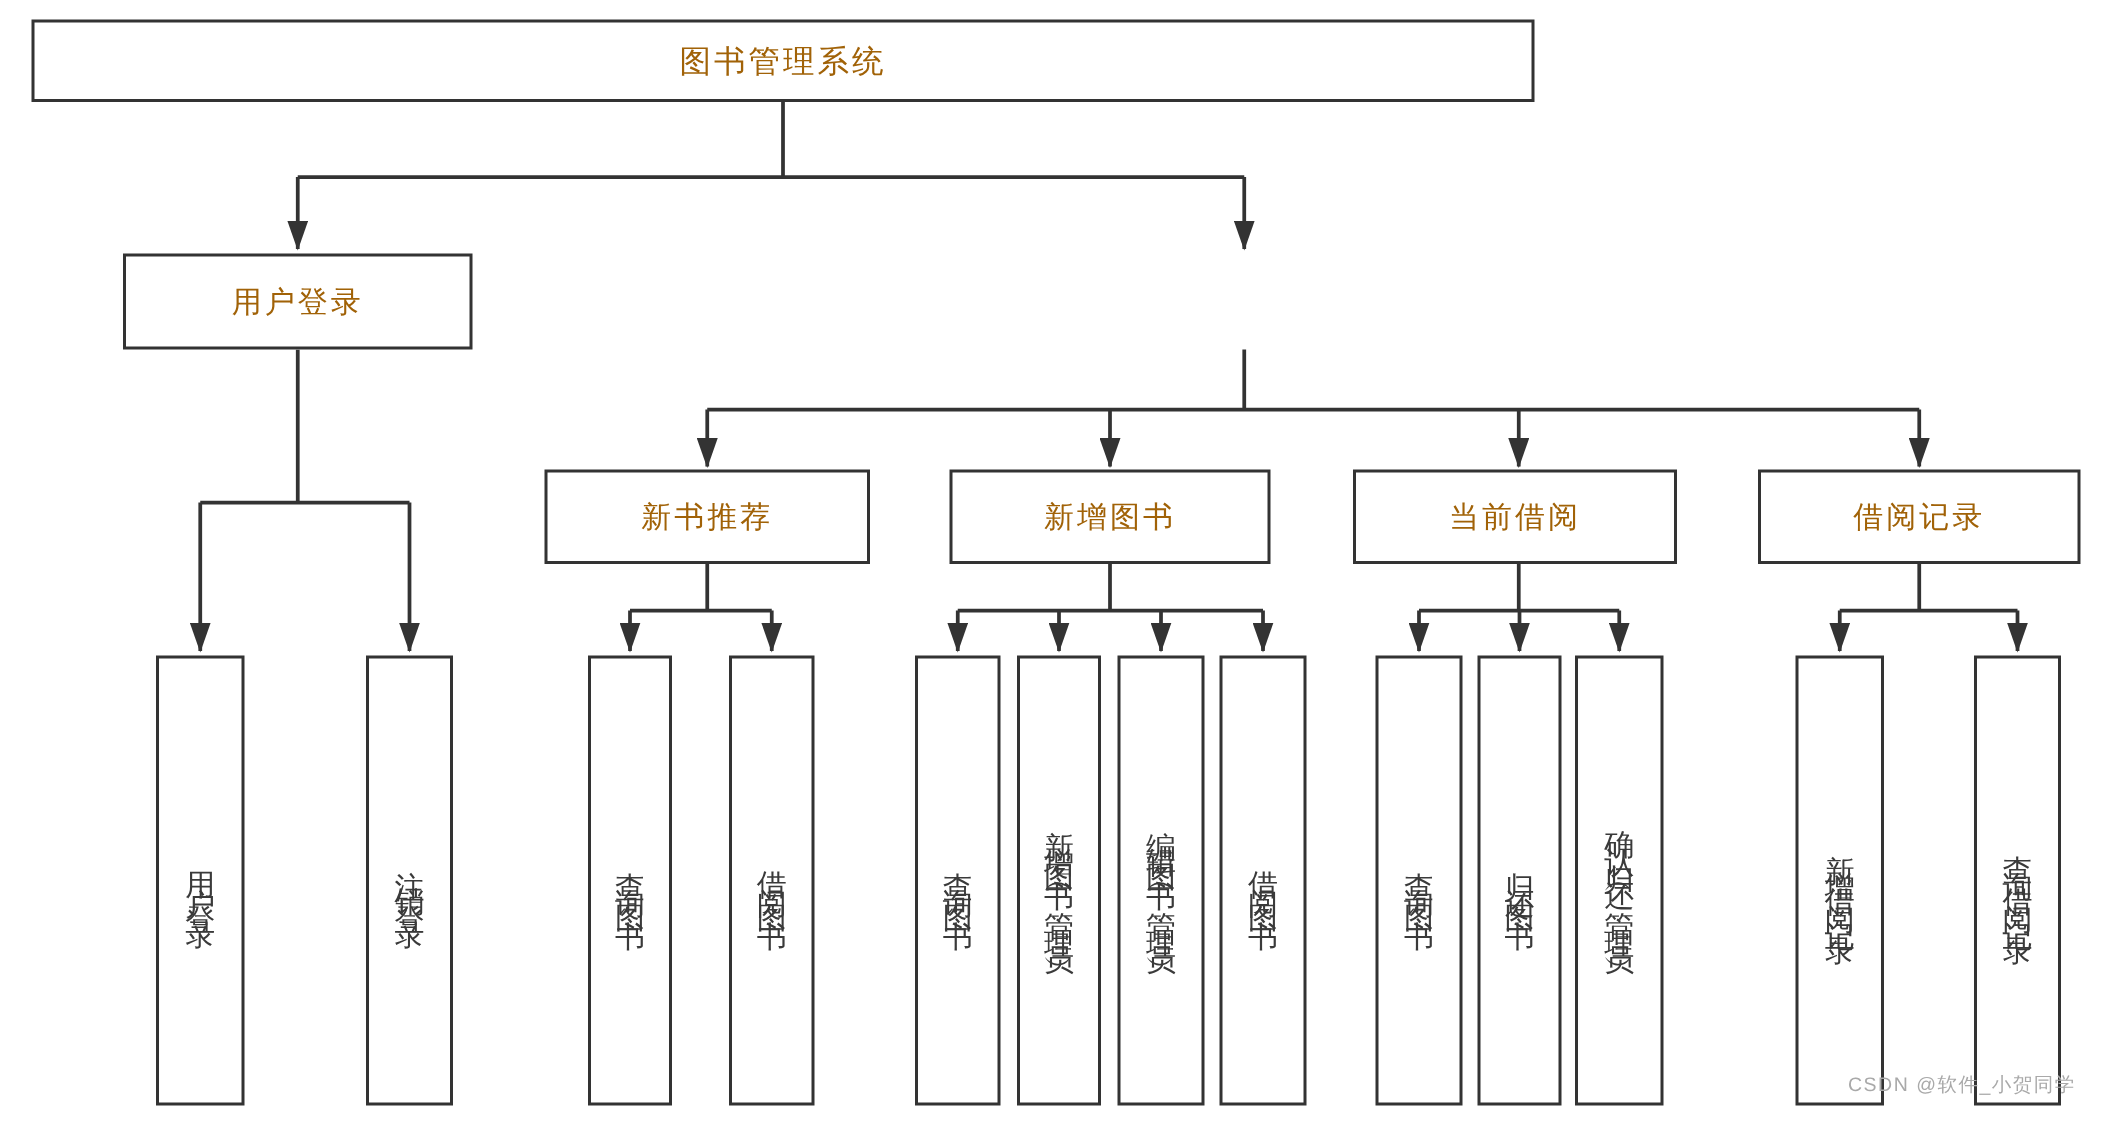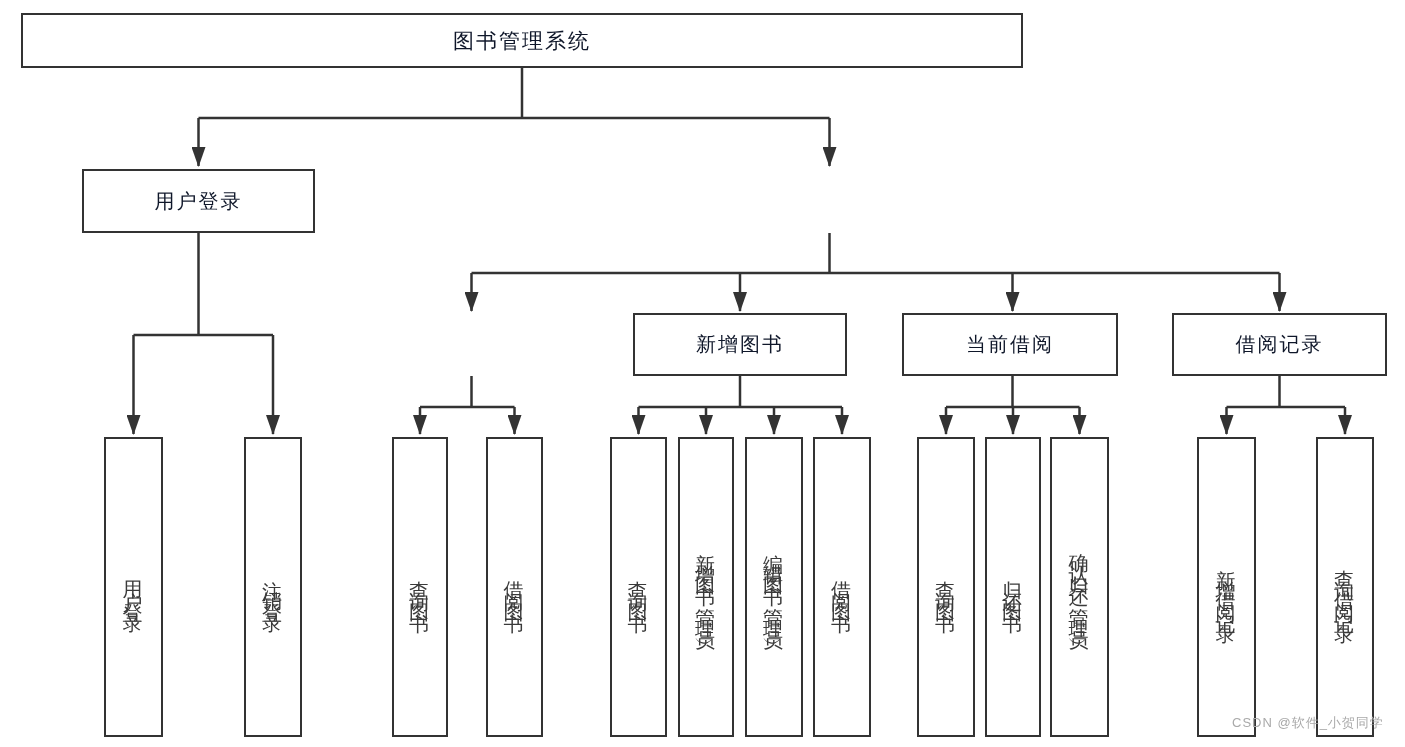--- a/index.html
+++ b/index.html
@@ -23,21 +23,21 @@
   .hnode {
     position: absolute;
     box-sizing: border-box;
     border: 2.5px solid #333333;
     background: #ffffff;
     display: flex;
     align-items: center;
     justify-content: center;
     font-size: 20px;
     letter-spacing: 2px;
-    color: #0f172a;
+    color: #a16207;
     white-space: nowrap;
   }
   .hnode.root { font-size: 21px; }
   .leaf {
     position: absolute;
     box-sizing: border-box;
     border: 2.5px solid #333333;
     background: #ffffff;
     display: flex;
     align-items: center;
@@ -111,20 +111,21 @@
       <path d="M1226.5 407 H1345"></path>
       <path d="M1226.5 407 V434" marker-end="url(#arrowhead)"></path>
       <path d="M1345 407 V434" marker-end="url(#arrowhead)"></path>
     </g>
   </svg>
 
   <div class="hnode root" style="left:21px;top:13px;width:1002px;height:55px">图书管理系统</div>
 
   <div class="hnode" style="left:82px;top:169px;width:233px;height:64px">用户登录</div>
 
+  <div class="hnode" style="left:363px;top:313px;width:217px;height:63px">新书推荐</div>
   <div class="hnode" style="left:633px;top:313px;width:214px;height:63px">新增图书</div>
   <div class="hnode" style="left:1172px;top:313px;width:215px;height:63px">借阅记录</div>
   <div class="hnode" style="left:902px;top:313px;width:216px;height:63px">当前借阅</div>
 
   <div class="leaf" style="left:104px;top:437px;width:59px;height:300px">用户登录</div>
   <div class="leaf" style="left:244px;top:437px;width:58px;height:300px">注销登录</div>
 
   <div class="leaf" style="left:392px;top:437px;width:56px;height:300px">查询图书</div>
   <div class="leaf" style="left:486px;top:437px;width:57px;height:300px">借阅图书</div>
 

